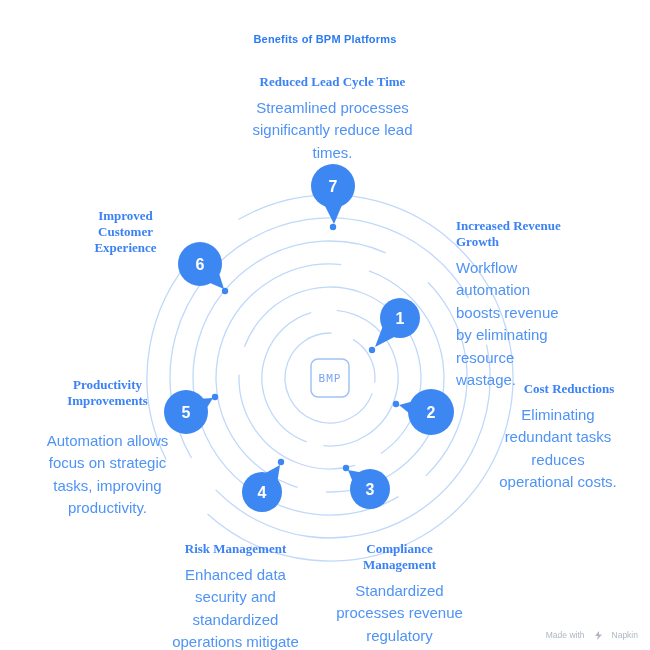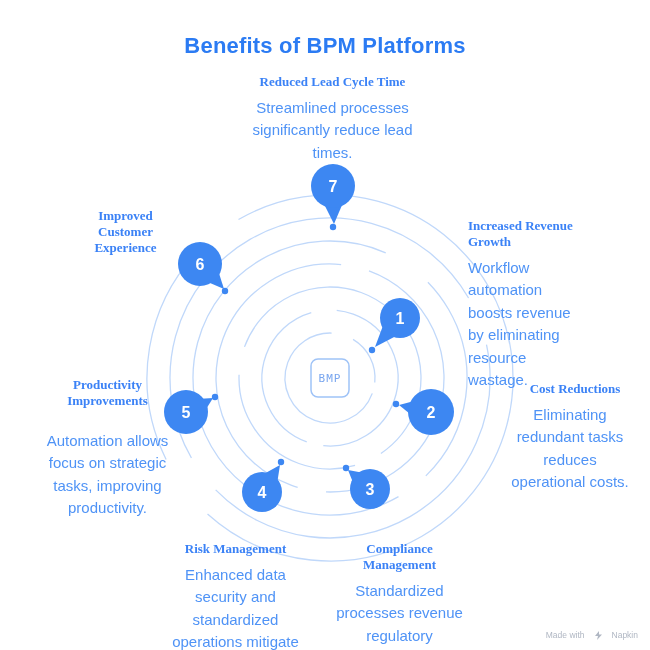--- a/index.html
+++ b/index.html
@@ -1,29 +1,29 @@
 <!DOCTYPE html>
 <html><head>
 <meta charset="utf-8">
 <style>
   html,body { margin:0; padding:0; background:#ffffff; }
   body { width:650px; height:650px; font-family:"Liberation Sans", sans-serif; }
   .canvas { position:relative; width:650px; height:650px; background:#ffffff; overflow:hidden; }
 
   .title { position:absolute; top:33px; left:0; width:100%; text-align:center;
-           font-size:22px; font-weight:bold; color:#2b7bf3; margin:0; letter-spacing:.2px; }
+           font-size:11px; font-weight:bold; color:#2b7bf3; margin:0; letter-spacing:.2px; }
 
   .diagram-svg { position:absolute; left:0; top:0; }
   .diagram-svg text.marker-num { font-family:"Liberation Sans", sans-serif; font-weight:bold; font-size:16px; fill:#ffffff; }
   .diagram-svg text.center-label { font-family:"DejaVu Sans Mono", monospace; font-size:11px; letter-spacing:1px; fill:#79a6ef; }
 
   .item-block { position:absolute; }
   .item-title { font-weight:bold; font-size:13px; color:#3b82f6; line-height:1.22; margin:0 auto 7px;font-family:Liberation Serif, serif; }
   .item-desc  { font-size:15px; color:#4f93f6; line-height:1.5; margin:0 auto; }
-  .align-left .item-title, .align-left .item-desc { margin-left:12px; }
+  .align-left .item-title, .align-left .item-desc { margin-left:0; }
 
   .b7 { left:225px; top:74px;  width:215px; text-align:center; }
   .b7 .item-title { max-width:160px; }
   .b7 .item-desc  { max-width:185px; }
 
   .b6 { left:38px;  top:208px; width:175px; text-align:center; }
   .b6 .item-title { max-width:105px; }
   .b6 .item-desc  { max-width:140px; }
 
   .b1 { left:456px; top:218px; width:150px; text-align:left; }

